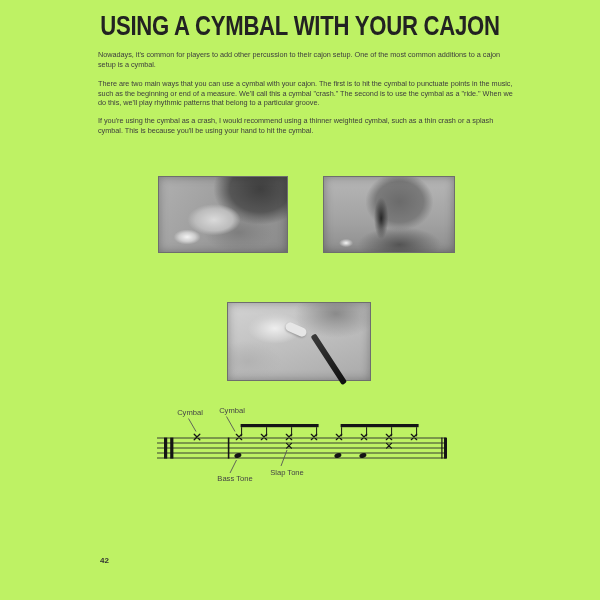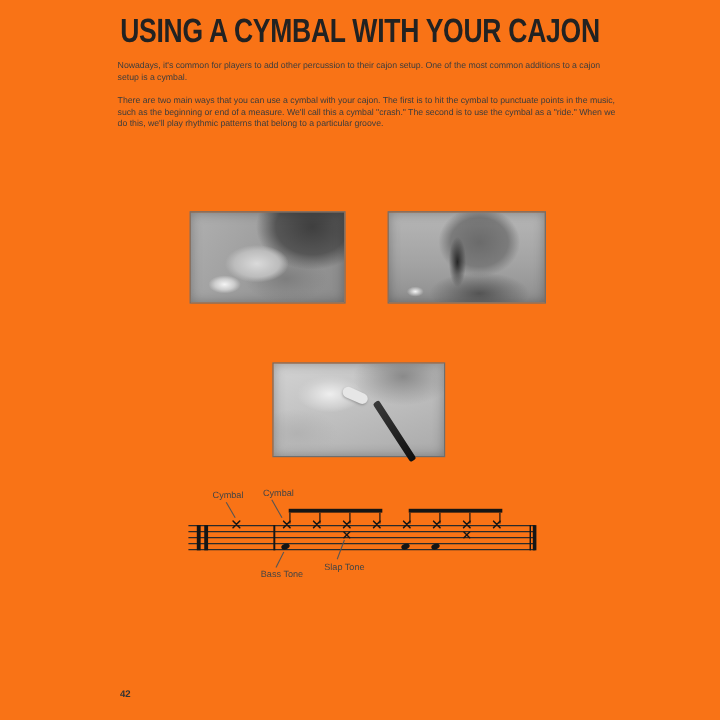--- a/index.html
+++ b/index.html
@@ -1,17 +1,17 @@
 <!DOCTYPE html>
 <html><head>
 <meta charset="utf-8">
 <style>
   html,body{margin:0;padding:0;background:#ffffff;}
   .page{
-    position:relative;width:600px;height:600px;background:#f97316;overflow:hidden;
+    position:relative;width:600px;height:600px;background:#bef264;overflow:hidden;
     font-family:"Liberation Sans", sans-serif;color:#3d3d3d;
   }
   .title{
     position:absolute;top:10px;left:0;right:0;text-align:center;white-space:nowrap;
     font-size:28px;font-weight:700;color:#222;letter-spacing:-0.3px;
     transform:scaleX(0.79);transform-origin:50% 50%;
   }
   .para{
     position:absolute;left:98px;width:418px;
     font-size:7.3px;line-height:9.7px;letter-spacing:-0.03px;color:#3d3d3d;text-align:left;
@@ -50,31 +50,32 @@
   .brush-handle{
     position:absolute;left:58%;top:42%;width:6px;height:58px;
     background:linear-gradient(180deg,#3a3a3a,#0f0f0f);
     transform:rotate(-33deg);transform-origin:top center;border-radius:2px;
   }
   .brush-thumb{
     position:absolute;left:40%;top:28%;width:22px;height:9px;border-radius:5px;
     background:#e6e6e6;transform:rotate(24deg);box-shadow:0 1px 2px rgba(0,0,0,.25);
   }
   .notation{position:absolute;left:150px;top:402px;width:312px;height:92px;}
-  .page-number{position:absolute;left:100px;top:574px;font-size:8px;font-weight:700;color:#333;}
+  .page-number{position:absolute;left:100px;top:556px;font-size:8px;font-weight:700;color:#333;}
 </style>
 </head>
 <body>
 
 <div class="page">
 
   <div class="title">USING A CYMBAL WITH YOUR CAJON</div>
 
   <div class="para p2">There are two main ways that you can use a cymbal with your cajon. The first is to hit the cymbal to punctuate points in the music, such as the beginning or end of a measure. We'll call this a cymbal "crash." The second is to use the cymbal as a "ride." When we do this, we'll play rhythmic patterns that belong to a particular groove.</div>
   <div class="para p1">Nowadays, it's common for players to add other percussion to their cajon setup. One of the most common additions to a cajon setup is a cymbal.</div>
+  <div class="para p3">If you're using the cymbal as a crash, I would recommend using a thinner weighted cymbal, such as a thin crash or a splash cymbal. This is because you'll be using your hand to hit the cymbal.</div>
 
   <div class="photo photo-crash"></div>
   <div class="photo photo-ride"></div>
 
 
   <div class="photo photo-brush">
     <div class="brush-thumb"></div>
     <div class="brush-handle"></div>
   </div>
 

